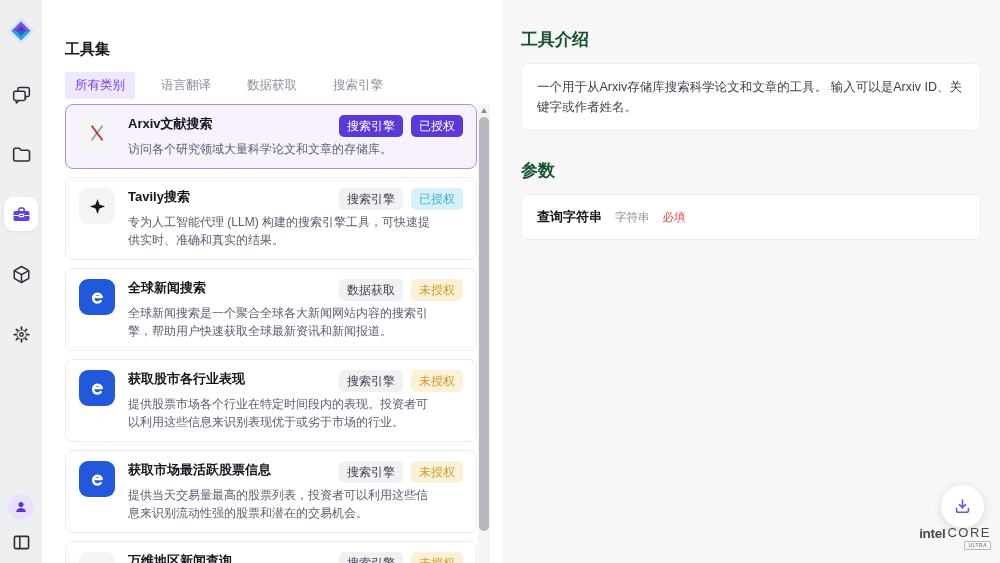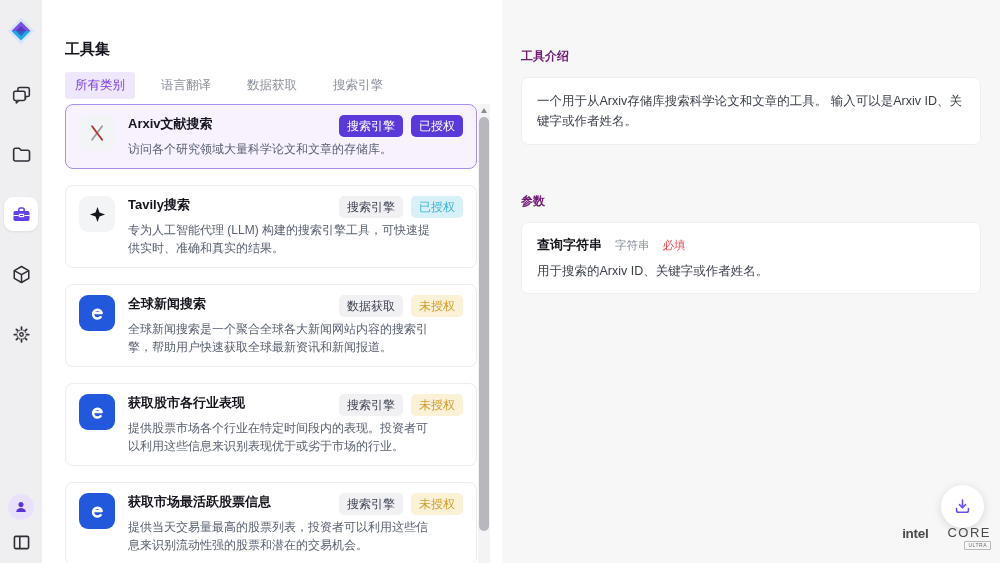--- a/index.html
+++ b/index.html
@@ -19,21 +19,21 @@
   .avatar-circle svg { width:16px; height:16px; }
 
   
   .list-panel { position:absolute; left:42px; top:16px; width:460px; height:100%; background:#fff; }
   .list-title { position:absolute; left:23px; top:24px; font-size:15px; font-weight:bold; color:#15151d; }
   .tabs { position:absolute; left:23px; top:56px; display:flex; align-items:center; gap:16px; }
   .tab { font-size:12.5px; color:#8a8f9b; padding:5px 10px; border-radius:3px; cursor:pointer; white-space:nowrap; }
   .tab.active { background:#efe7fc; color:#7a3fe0; }
 
   .tools-scroll { position:absolute; left:23px; top:88px; width:412px; height:467px; overflow:hidden; }
-  .tool-card { position:relative; display:flex; background:#fff; border:1px solid #ececf0; border-radius:8px; padding:10px 13px; margin-bottom:16px; cursor:pointer; }
+  .tool-card { position:relative; display:flex; background:#fff; border:1px solid #ececf0; border-radius:8px; padding:10px 13px; margin-bottom:8px; cursor:pointer; }
   .tool-card.selected { border:1px solid #a98ef2; background:#f8f2fe; }
   .tool-icon { flex:0 0 36px; width:36px; height:36px; border-radius:9px; background:#f3f4f6; display:flex; align-items:center; justify-content:center; margin-right:13px; }
   .tool-icon svg { display:none; }
   .tool-card[data-icon="arxiv-icon"]      svg[data-name="arxiv-icon"],
   .tool-card[data-icon="tavily-icon"]     svg[data-name="tavily-icon"],
   .tool-card[data-icon="news-e-icon"]     svg[data-name="news-e-icon"],
   .tool-card[data-icon="newspaper-icon"]  svg[data-name="newspaper-icon"] { display:block; }
   .tool-card[data-icon="news-e-icon"] .tool-icon { background:#2158dc; }
   .card-body { flex:1; min-width:0; }
   .card-head { display:flex; justify-content:space-between; align-items:flex-start; }
@@ -51,33 +51,33 @@
   .scroll-arrow { position:absolute; left:0; width:12px; height:12px; display:flex; align-items:center; justify-content:center; cursor:pointer; }
   .scroll-arrow.up { top:0; }
   .scroll-arrow.down { bottom:0; }
   .tri-up   { width:0; height:0; border-left:3.5px solid transparent; border-right:3.5px solid transparent; border-bottom:5px solid #8a8a90; }
   .tri-down { width:0; height:0; border-left:3.5px solid transparent; border-right:3.5px solid transparent; border-top:5px solid #8a8a90; }
   .scroll-thumb { position:absolute; left:1px; top:13px; width:10px; height:414px; background:#b7b7bd; border-radius:5px; cursor:grab; }
 
   
   .detail-panel { position:absolute; left:502px; top:0; right:0; height:100%; background:#f7f7f8; padding:0 19px; }
   .detail-title { margin-top:24px; font-size:14.5px; font-weight:bold; color:#15151d; }
-  .section-heading { margin-top:48px; font-size:12px; font-weight:bold; color:#701a75; }
+  .section-heading { margin-top:28px; font-size:17px; font-weight:bold; color:#14532d; }
   .white-box { margin-top:12px; background:#fff; border:1px solid #efeff2; border-radius:7px; padding:13px 15px; }
   .intro-text { font-size:12.5px; color:#3a3f4a; line-height:1.6; }
   .param-line { display:flex; align-items:baseline; gap:13px; }
   .param-name { font-size:13px; font-weight:bold; color:#15151d; }
   .param-type { font-size:11.5px; color:#8a8f9b; }
   .param-required { font-size:11.5px; color:#e5484d; }
   .param-desc { margin-top:9px; font-size:12.5px; color:#3a3f4a; }
 
   
   .download-fab { position:absolute; left:941px; top:485px; width:43px; height:43px; border-radius:50%; background:#fff; box-shadow:0 2px 10px rgba(0,0,0,.13); display:flex; align-items:center; justify-content:center; cursor:pointer; }
   .download-fab svg { width:21px; height:21px; }
-  .intel-logo { position:absolute; right:9px; top:526px; color:#4a4a4c; display:flex; align-items:flex-start; gap:19px; }
+  .intel-logo { position:absolute; right:9px; top:526px; color:#4a4a4c; display:flex; align-items:flex-start; gap:2px; }
   .intel-word { font-size:13.5px; font-weight:bold; letter-spacing:-.3px; }
   .core-wrap { display:flex; flex-direction:column; align-items:flex-end; }
   .core-word { font-size:13px; letter-spacing:1.5px; text-transform:uppercase; font-weight:400; line-height:14px; }
   .ultra-badge { margin-top:1px; font-size:5px; letter-spacing:.5px; color:#6a6a6c; border:1px solid #b9b9bb; border-radius:1px; padding:0 3px; line-height:7px; text-transform:uppercase; }
 </style>
 </head>
 <body>
 
 <div class="screen" data-name="app-window">
 
@@ -286,21 +286,20 @@
     <div class="white-box" data-name="intro-box">
       <div class="intro-text" data-name="intro-text">一个用于从Arxiv存储库搜索科学论文和文章的工具。 输入可以是Arxiv ID、关键字或作者姓名。</div>
     </div>
     <div class="section-heading" data-name="params-heading">参数</div>
     <div class="white-box" data-name="param-box">
       <div class="param-line" data-name="param-header">
         <span class="param-name" data-name="param-name">查询字符串</span>
         <span class="param-type" data-name="param-type">字符串</span>
         <span class="param-required" data-name="param-required-badge">必填</span>
       </div>
-      <div class="param-desc" data-name="param-description">用于搜索的Arxiv ID、关键字或作者姓名。</div>
     </div>
   </div>
 
   <div class="download-fab" data-name="download-button">
     <svg data-name="download-icon" viewBox="0 0 24 24" fill="none" stroke="#6b4df0" stroke-width="1.8" stroke-linecap="round" stroke-linejoin="round">
       <path d="M12,4.5 V13"></path>
       <path d="M8.5,9.8 L12,13.3 L15.5,9.8"></path>
       <path d="M5.2,14.2 v2 a2.4,2.4 0 0 0 2.4,2.4 h8.8 a2.4,2.4 0 0 0 2.4,-2.4 v-2"></path>
     </svg>
   </div>

